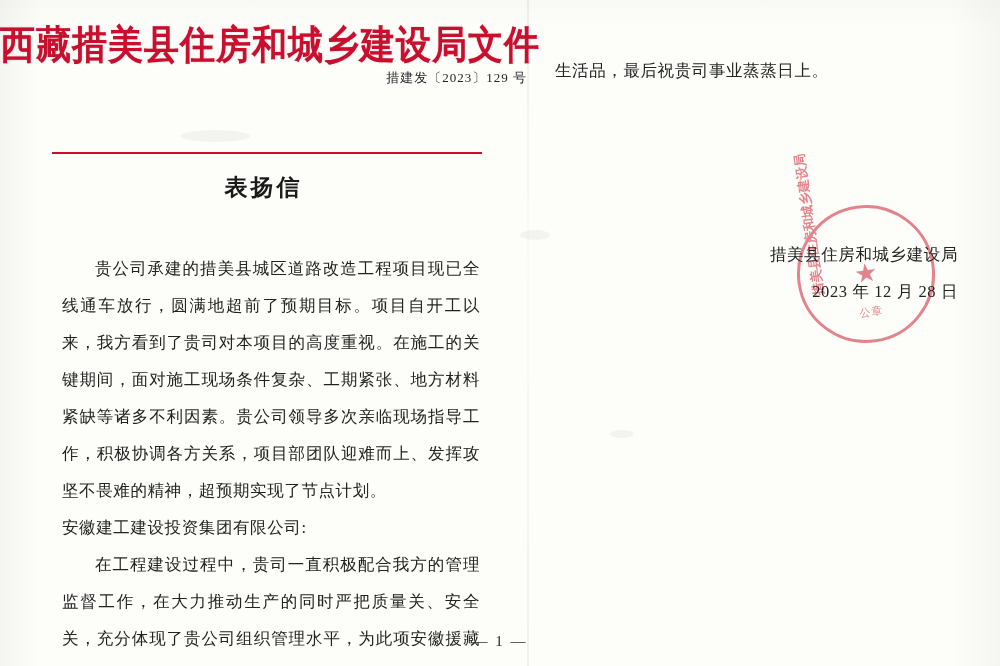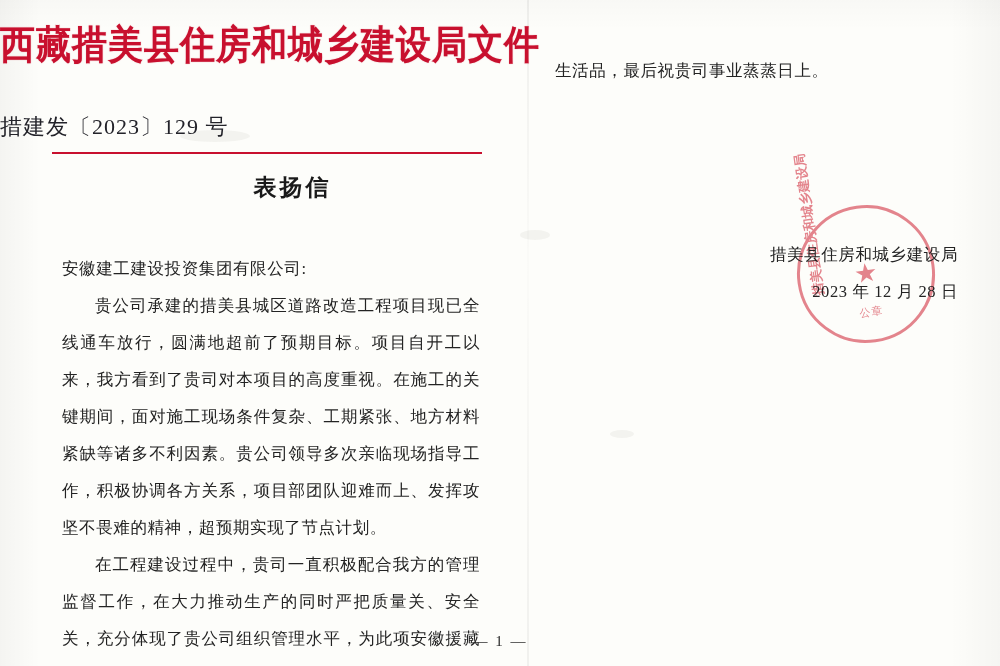--- a/index.html
+++ b/index.html
@@ -45,35 +45,34 @@
     left: 527px; top: 0;
     width: 473px; height: 666px;
   }
 
   
   .letterhead {
     position: absolute;
     top: 22px;
     left: 0;
     width: 527px;
-    text-align: left;
+    text-align: right;
   }
   .letterhead-title {
     color: #c8102e;
     font-weight: bold;
     font-size: 35px;
     letter-spacing: 1px;
     font-family: "Liberation Serif", "DejaVu Serif", serif;
     white-space: nowrap;
     transform: scaleY(1.12);
     text-shadow: 0 0 1px rgba(200,16,46,0.5);
   }
   .doc-number {
-    margin-top: 43px;
-    font-size: 22px;
+    font-size: 13px;
     letter-spacing: 1px;
     color: #23232a;
   }
   .red-rule {
     position: absolute;
     top: 152px;
     left: 52px;
     width: 430px;
     height: 2px;
     background: #c8102e;
@@ -81,21 +80,20 @@
 
   .doc-heading {
     position: absolute;
     top: 172px;
     left: 0;
     width: 527px;
     text-align: center;
     font-size: 23px;
     font-weight: bold;
     letter-spacing: 3px;
-    padding-left: 29px;
   }
 
   
   .body-left {
     position: absolute;
     top: 250px;
     left: 62px;
     width: 418px;
     font-size: 16.5px;
     line-height: 37px;
@@ -209,22 +207,22 @@
     <div class="letterhead">
       <div class="letterhead-title">西藏措美县住房和城乡建设局文件</div>
       <div class="doc-number">措建发〔2023〕129 号</div>
     </div>
 
     <div class="red-rule"></div>
 
     <div class="doc-heading">表扬信</div>
 
     <div class="body-left">
+      <p class="p p-indent">贵公司承建的措美县城区道路改造工程项目现已全线通车放行，圆满地超前了预期目标。项目自开工以来，我方看到了贵司对本项目的高度重视。在施工的关键期间，面对施工现场条件复杂、工期紧张、地方材料紧缺等诸多不利因素。贵公司领导多次亲临现场指导工作，积极协调各方关系，项目部团队迎难而上、发挥攻坚不畏难的精神，超预期实现了节点计划。</p>
       <p class="p">安徽建工建设投资集团有限公司:</p>
-      <p class="p p-indent">贵公司承建的措美县城区道路改造工程项目现已全线通车放行，圆满地超前了预期目标。项目自开工以来，我方看到了贵司对本项目的高度重视。在施工的关键期间，面对施工现场条件复杂、工期紧张、地方材料紧缺等诸多不利因素。贵公司领导多次亲临现场指导工作，积极协调各方关系，项目部团队迎难而上、发挥攻坚不畏难的精神，超预期实现了节点计划。</p>
       <p class="p p-indent">在工程建设过程中，贵司一直积极配合我方的管理监督工作，在大力推动生产的同时严把质量关、安全关，充分体现了贵公司组织管理水平，为此项安徽援藏的民生工程获得感、幸福感、安全感提供了有力保障。与此同时，还积极参与解决特困户对口帮扶工作，为群众送去了米、面、糌粑等</p>
     </div>
   </div>
 
   <div class="col-right">
 
     <div class="body-right">
       <p class="p">生活品，最后祝贵司事业蒸蒸日上。</p>
     </div>
 

